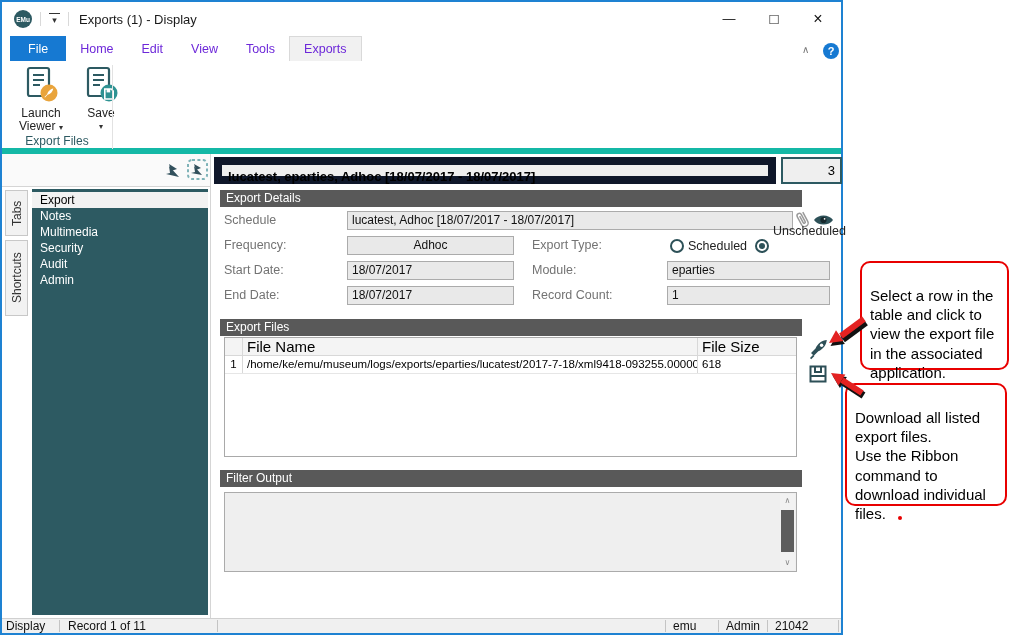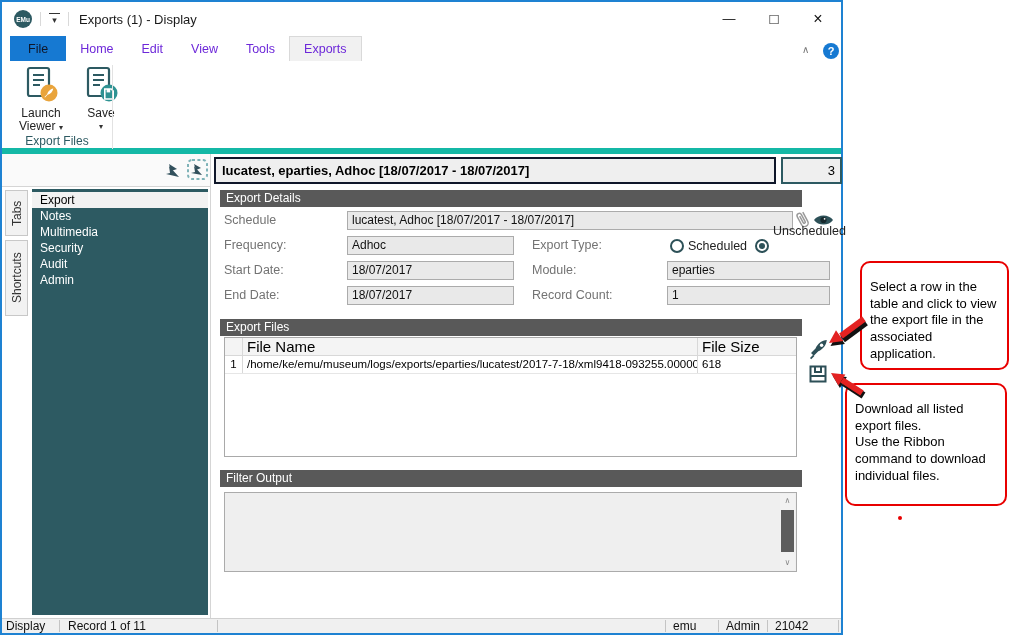--- a/index.html
+++ b/index.html
@@ -12,40 +12,40 @@
   .logo { width:18px; height:18px; border-radius:50%; background:#2D5A62; color:#fff; font-size:6.5px; font-weight:bold;
           display:flex; align-items:center; justify-content:center; margin-left:12px; }
   .tsep { width:1px; height:14px; background:#D9D9D9; margin:0 8px; }
   .qat { display:inline-block; width:11px; text-align:center; font-size:9px; color:#333; border-top:1.5px solid #333; padding-top:1px; }
   .title { font-size:13px; color:#1a1a1a; margin-left:2px; }
   .winbtn { position:absolute; top:6px; width:30px; height:22px; text-align:center; font-size:13px; color:#111; line-height:22px; cursor:default; }
 
   
   .menubar { position:absolute; left:0; top:34px; width:100%; height:25px; background:#fff; display:flex; align-items:stretch; padding-left:8px; }
   .mtab { font-size:12.5px; color:#6d28d9; padding:0 14px; display:flex; align-items:center; }
-  .mtab.file { background:#1679D2; color:#0f172a; padding:0 18px; }
+  .mtab.file { background:#1679D2; color:#ffffff; padding:0 18px; }
   .mtab.sel { background:#F1F1F1; border:1px solid #D9D9D9; border-bottom:none; }
   .chev { position:absolute; left:800px; top:42px; font-size:10px; color:#777; }
   .helpbtn { position:absolute; left:821px; top:41px; width:16px; height:16px; border-radius:50%; background:#1679D2; color:#fff;
              font-size:11px; font-weight:bold; text-align:center; line-height:16px; }
 
   
   .ribbon { position:absolute; left:0; top:59px; width:100%; height:93px; background:#fff; border-bottom:6px solid #14b8a6; }
   .rbtn { position:absolute; top:5px; text-align:center; font-size:12px; color:#222; }
   .rbtn .cap { display:block; line-height:13px; }
   .caret { font-size:8px; color:#333; }
   .rgroup-label { position:absolute; left:0; top:73px; width:110px; text-align:center; font-size:12px; color:#2D5A62; }
   .rsep { position:absolute; left:110px; top:4px; width:1px; height:84px; background:#E2E2E2; }
 
   
   .band-left { position:absolute; left:0; top:152px; width:208px; height:33px; background:#FAFAFA; border-bottom:1px solid #D5D5D5; }
   .vdiv { position:absolute; left:208px; top:152px; width:1px; height:466px; background:#D5D5D5; }
   .tool-ico { position:absolute; }
 
-  .rec-title { position:absolute; left:212px; top:155px; width:562px; height:27px; border:2px solid #0f172a; background:#EFEFEF;
+  .rec-title { position:absolute; left:212px; top:155px; width:562px; height:27px; border:8px solid #0f172a; background:#EFEFEF;
                font-size:13px; font-weight:bold; color:#000; line-height:23px; padding-left:6px; }
   .rec-count { position:absolute; left:779px; top:155px; width:61px; height:27px; border:2px solid #2D5A62; background:#EFEFEF;
                font-size:13px; color:#000; line-height:23px; text-align:right; padding-right:5px; }
 
   
   .vtab { position:absolute; left:3px; width:23px; background:#F2F2F2; border:1px solid #C8C8C8; color:#333; font-size:12px;
           display:flex; align-items:center; justify-content:center; writing-mode:vertical-rl; transform:rotate(180deg); }
   .sidepanel { position:absolute; left:30px; top:187px; width:176px; height:426px; background:#2D5A62; padding-top:3px; }
   .sideitem { height:16px; line-height:16px; font-size:12px; color:#fff; padding-left:8px; }
   .sideitem.sel { background:#F2F2F2; color:#000; }
@@ -76,22 +76,22 @@
   .sb-btn { height:14px; text-align:center; font-size:8px; color:#8A8A8A; line-height:14px; }
   .sb-thumb { position:absolute; top:16px; left:1px; width:13px; height:42px; background:#5E5E5E; }
   .sb-down { position:absolute; bottom:0; width:100%; }
 
   
   .statusbar { position:absolute; left:0; bottom:0; width:100%; height:15px; background:#F0F0F0; border-top:1px solid #D0D0D0; font-size:12px; color:#111; }
   .scell { position:absolute; top:0; line-height:14px; }
   .ssep { position:absolute; top:1px; width:1px; height:12px; background:#C4C4C4; }
 
   
-  .callout { position:absolute; border:2px solid #E80000; border-radius:10px; background:#fff; font-size:13px; color:#000;
-             line-height:1.28; padding:16px 8px; }
+  .callout { position:absolute; border:2px solid #E80000; border-radius:10px; background:#fff; font-size:15px; color:#000;
+             line-height:1.28; padding:23px 8px; }
   .co1 { left:860px; top:261px; width:149px; height:109px; }
   .co2 { left:845px; top:383px; width:162px; height:123px; }
   .reddot { position:absolute; left:898px; top:516px; width:4px; height:4px; background:#E80000; border-radius:50%; }
   .arrows { position:absolute; left:815px; top:305px; width:70px; height:100px; pointer-events:none; }
 </style>
 </head>
 <body>
 
 <div class="window">
 
@@ -186,21 +186,21 @@
       <path d="M11.5 4 V14.5 a3.5 3.5 0 0 1 -7 0 V5.5 a2.3 2.3 0 0 1 4.6 0 V13.5 a1.1 1.1 0 0 1 -2.2 0 V6" fill="none" stroke="#9A9A9A" stroke-width="1.5"></path>
     </g>
   </svg>
   <svg class="side-ico" style="left:811px; top:211px;" width="21" height="14" viewBox="0 0 21 14">
     <path d="M1 7 C5 1 16 1 20 7 C16 13 5 13 1 7 Z" fill="#2D5158"></path>
     <circle cx="10.5" cy="7" r="3.1" fill="#16282C"></circle>
     <circle cx="11.6" cy="5.8" r="0.9" fill="#fff"></circle>
   </svg>
 
   <div class="flabel" style="left:222px; top:236px;">Frequency:</div>
-  <div class="ffield" style="left:345px; top:234px; width:167px;">Adhoc</div>
+  <div class="ffield" style="left:345px; top:234px; width:167px;text-align:center;">Adhoc</div>
   <div class="flabel" style="left:530px; top:236px;">Export Type:</div>
   <span class="radio" style="left:668px; top:237px;"></span>
   <span class="rlabel" style="left:686px; top:237px;">Scheduled</span>
   <span class="radio checked" style="left:753px; top:237px;"></span>
   <span class="rlabel" style="left:771px; top:222px;">Unscheduled</span>
 
   <div class="flabel" style="left:222px; top:261px;">Start Date:</div>
   <div class="ffield" style="left:345px; top:259px; width:167px;">18/07/2017</div>
   <div class="flabel" style="left:530px; top:261px;">Module:</div>
   <div class="ffield" style="left:665px; top:259px; width:163px;">eparties</div>

